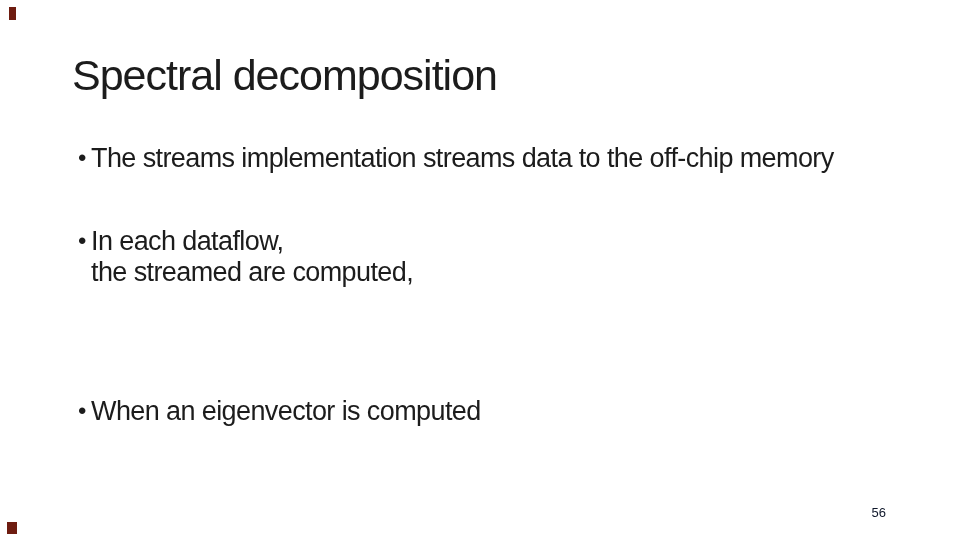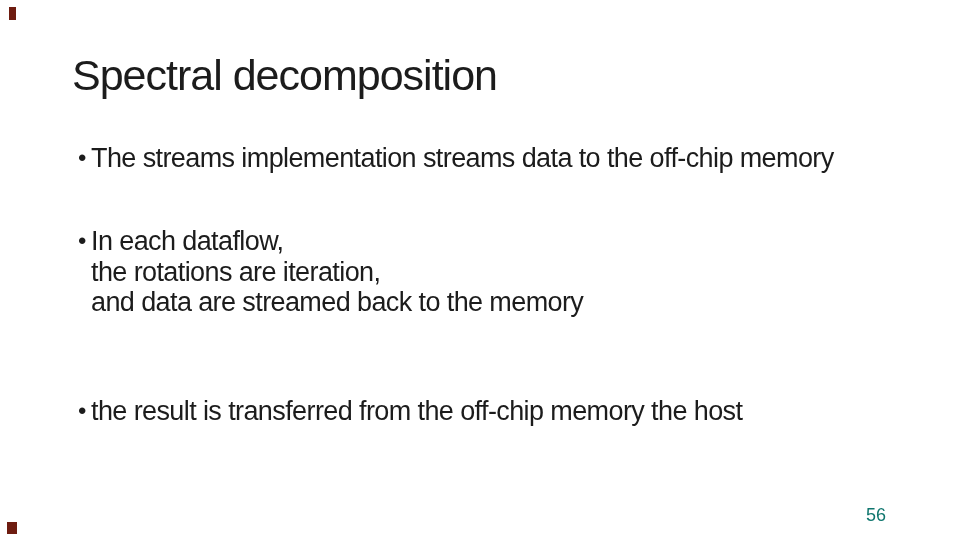--- a/index.html
+++ b/index.html
@@ -47,22 +47,22 @@
     letter-spacing: 0;
   }
   .bullet .lines { white-space: nowrap; }
   .bullet-1 { top: 143px; }
   .bullet-2 { top: 226px; }
   .bullet-3 { top: 396px; }
   .page-number {
     position: absolute;
     top: 505px;
     right: 74px;
-    font-size: 18px;
-    color: #0f766e;
+    font-size: 13px;
+    color: #0f172a;
   }
 </style>
 </head>
 <body>
 
 <div class="slide">
 
   <div class="corner-mark top-left"></div>
   <div class="corner-mark bottom-left"></div>
 
@@ -72,27 +72,26 @@
     <span class="dot">•</span>
     <div class="lines">
       <div>The streams implementation streams data to the off-chip memory</div>
     </div>
   </div>
 
   <div class="bullet bullet-2">
     <span class="dot">•</span>
     <div class="lines">
       <div>In each dataflow,</div>
-      <div>the rotations are iteration,</div>
-      <div>and data are streamed back to the memory</div>
+      <div>the streamed are computed,</div>
     </div>
   </div>
 
   <div class="bullet bullet-3">
     <span class="dot">•</span>
     <div class="lines">
-      <div>the result is transferred from the off-chip memory the host</div>
+      <div>When an eigenvector is computed</div>
     </div>
   </div>
 
   <div class="page-number">56</div>
 
 </div>
 
 </body></html>

